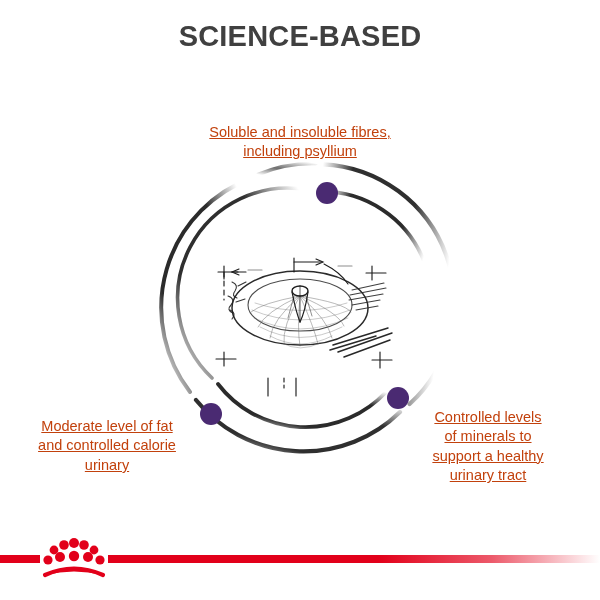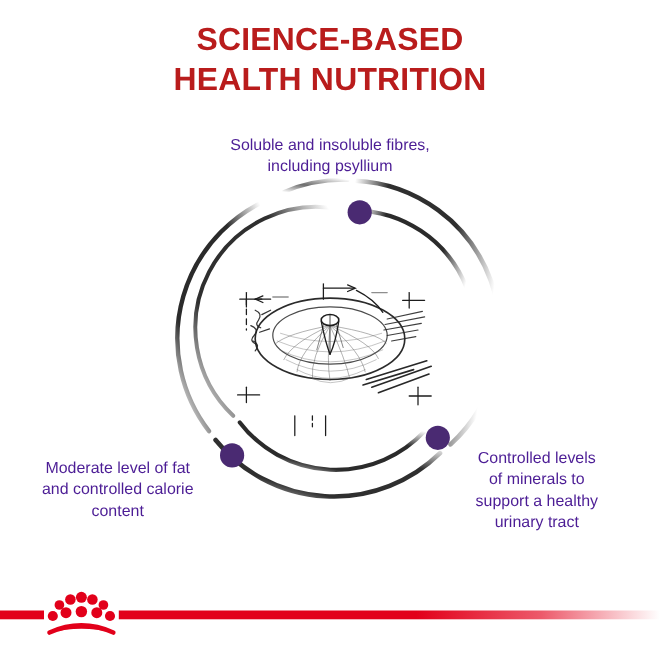--- a/index.html
+++ b/index.html
@@ -20,34 +20,35 @@
   #title-block {
     position: absolute;
     left: 0;
     top: 18px;
     width: 600px;
     text-align: center;
     line-height: 1.28;
   }
   #title-block .title-line {
     display: block;
-    color: #b91c1c;
+    color: #404040;
     font-weight: bold;
     font-size: 29px;
     letter-spacing: 0.2px;
   }
 
   
   .callout {
     position: absolute;
-    color: #4c1d95;
+    color: #c2410c;
     font-size: 14.5px;
     line-height: 1.34;
     text-align: center;
     white-space: pre-line;
+    text-decoration: underline;
   }
   #callout-fibres {
     left: 150px;
     top: 123px;
     width: 300px;
   }
   #callout-fat {
     left: 2px;
     top: 417px;
     width: 210px;
@@ -74,21 +75,20 @@
     top: 520px;
     width: 600px;
     height: 80px;
   }
 </style>
 </head>
 <body>
 
 <div id="title-block">
   <span class="title-line">SCIENCE-BASED</span>
-  <span class="title-line">HEALTH NUTRITION</span>
 </div>
 
 <svg id="diagram" viewBox="0 0 600 600" xmlns="http://www.w3.org/2000/svg">
   <defs>
 
     <linearGradient id="gradOuterA" x1="0" y1="0" x2="1" y2="0.25">
       <stop offset="0%" stop-color="#3b3b3b" stop-opacity="0"></stop>
       <stop offset="22%" stop-color="#2f2f2f" stop-opacity="1"></stop>
       <stop offset="70%" stop-color="#2f2f2f" stop-opacity="1"></stop>
       <stop offset="100%" stop-color="#3b3b3b" stop-opacity="0"></stop>
@@ -226,21 +226,21 @@
     <circle cx="211" cy="414" r="11" fill="#4a2a72"></circle>
     <circle cx="398" cy="398" r="11" fill="#4a2a72"></circle>
   </g>
 </svg>
 
 <div class="callout" id="callout-fibres">Soluble and insoluble fibres,
 including psyllium</div>
 
 <div class="callout" id="callout-fat">Moderate level of fat
 and controlled calorie
-content</div>
+urinary</div>
 
 <div class="callout" id="callout-minerals">Controlled levels
 of minerals to
 support a healthy
 urinary tract</div>
 
 <svg id="brand-band" viewBox="0 0 600 80" xmlns="http://www.w3.org/2000/svg">
   <defs>
     <linearGradient id="bandFadeRight" x1="0" y1="0" x2="1" y2="0">
       <stop offset="0%" stop-color="#e2001a" stop-opacity="1"></stop>

